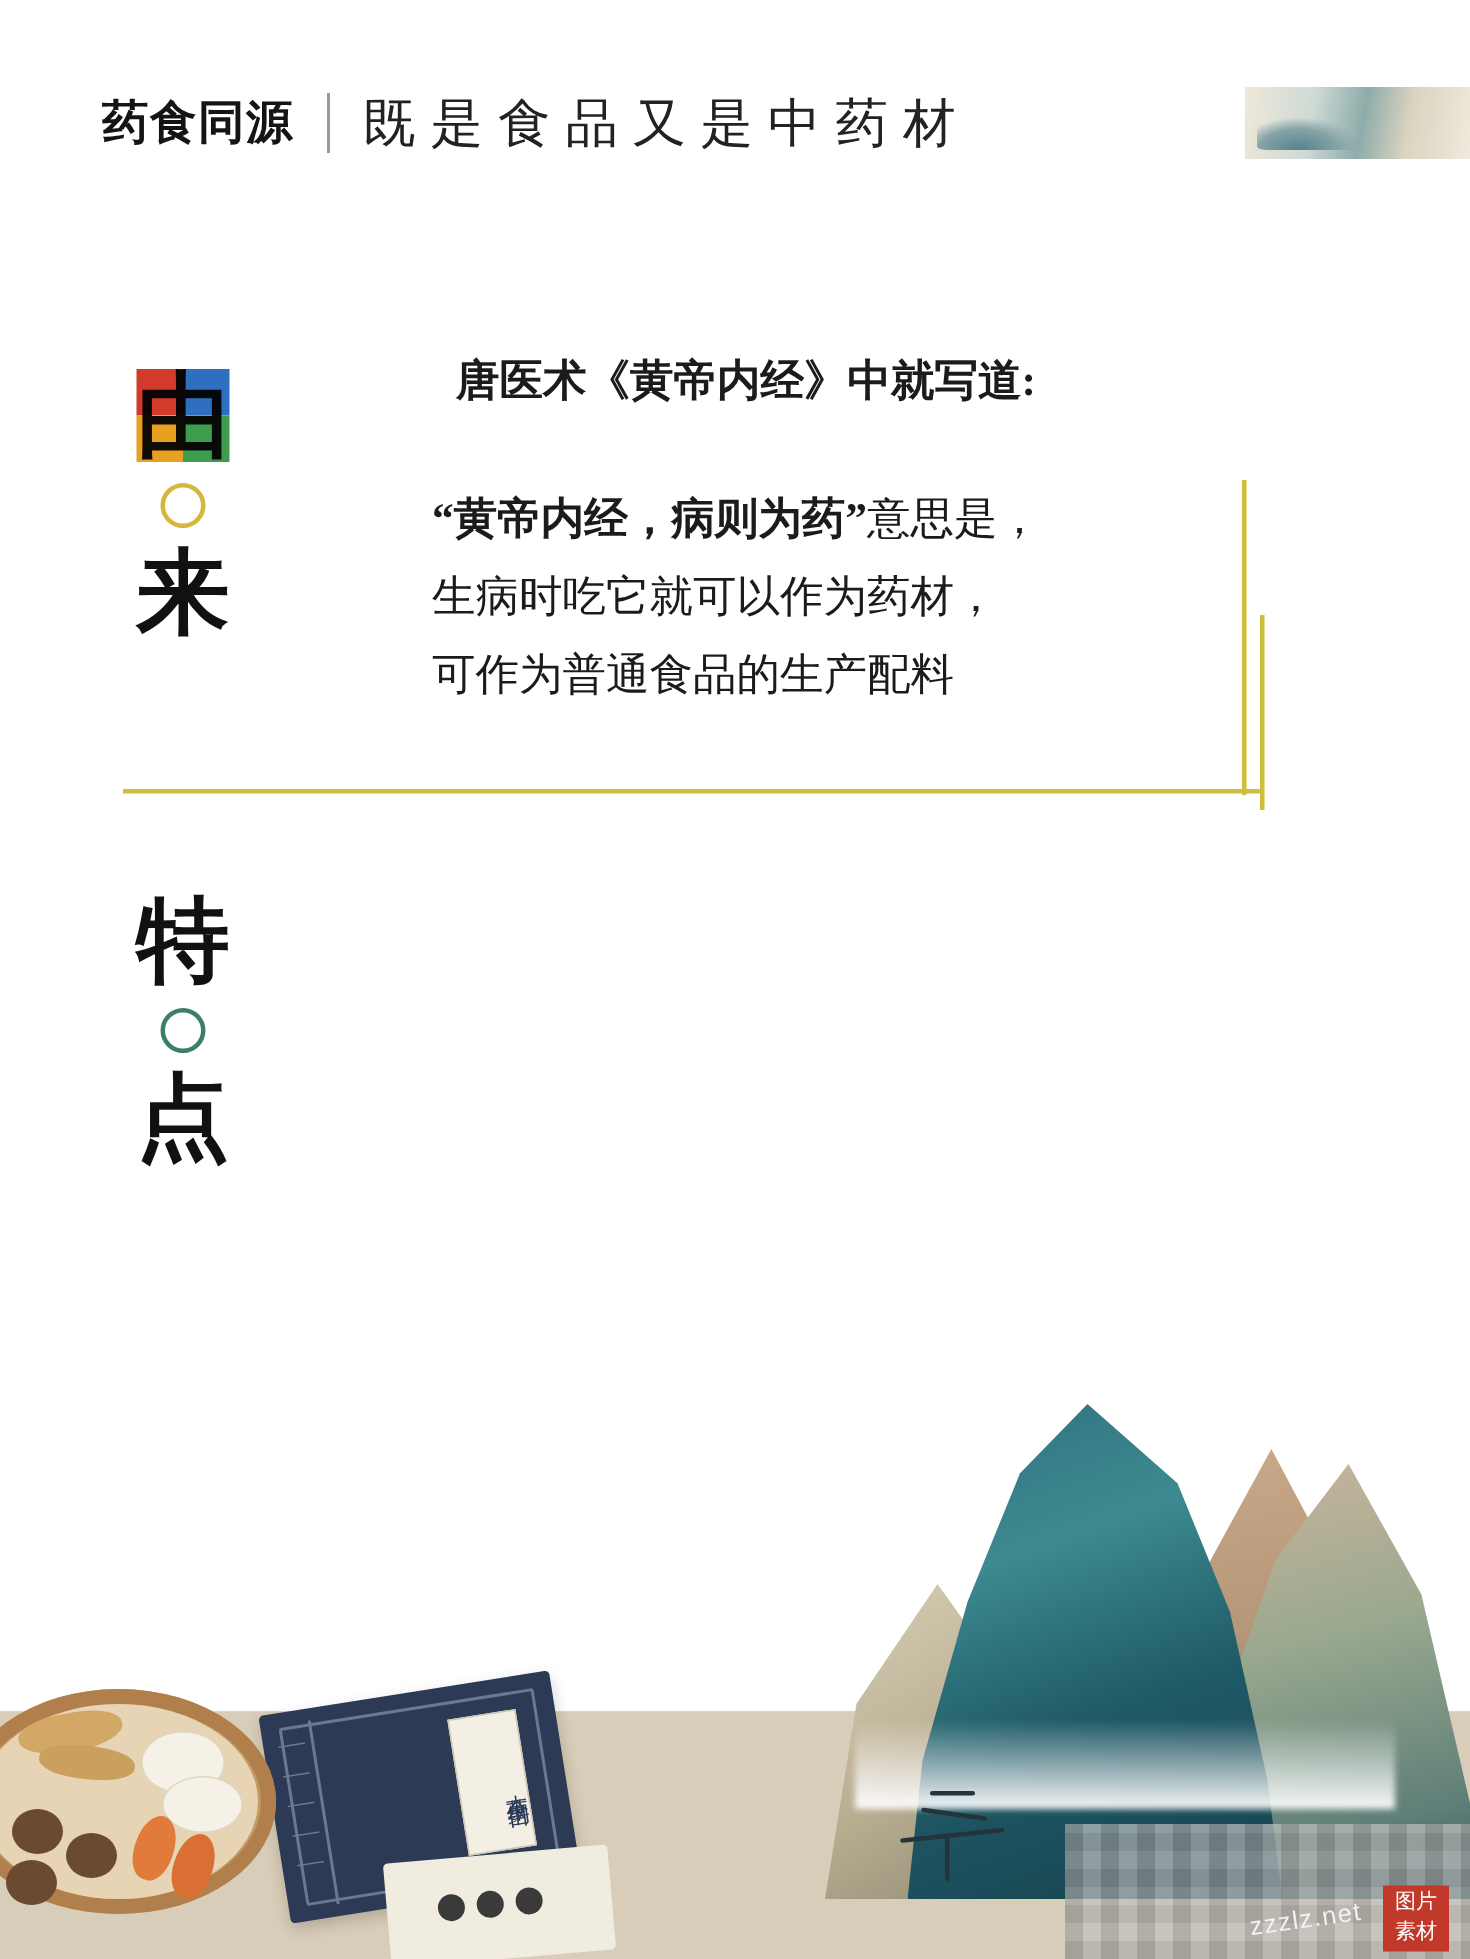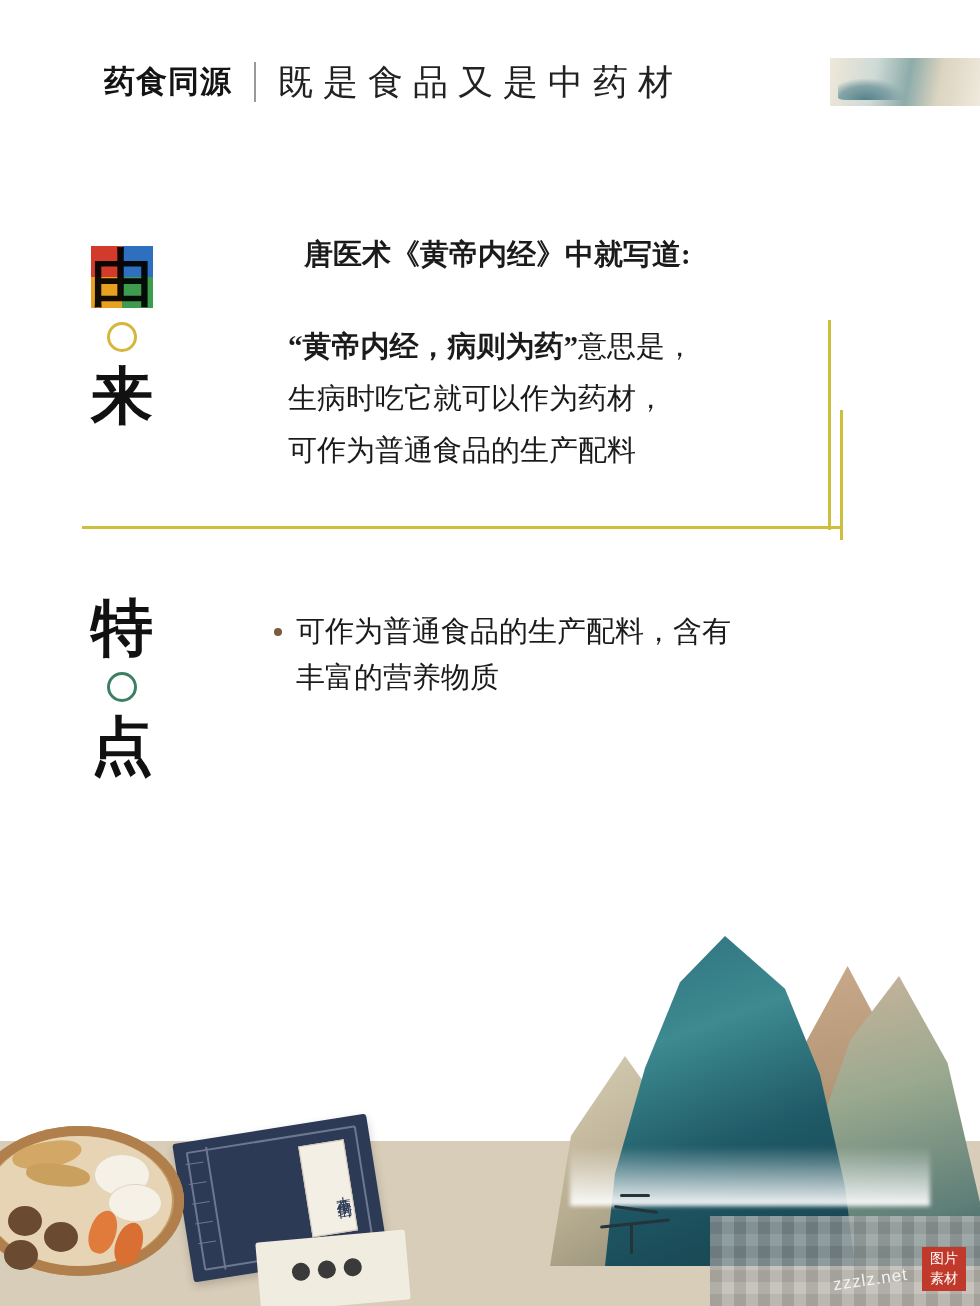--- a/index.html
+++ b/index.html
@@ -18,21 +18,20 @@
 
   
   .header {
     position: absolute;
     top: 52px;
     left: 68px;
     right: 0;
     height: 60px;
     display: flex;
     align-items: center;
-    margin-left: 36px;
   }
   .header-title {
     font-size: 31px;
     font-weight: bold;
     letter-spacing: 1px;
     color: #141414;
     font-family: "Liberation Sans", sans-serif;
     white-space: nowrap;
   }
   .header-divider {
@@ -422,21 +421,21 @@
     bottom: 16px;
     font-size: 17px;
     color: #f2f2f2;
     transform: rotate(-8deg);
     font-family: "Liberation Sans", sans-serif;
     letter-spacing: 1px;
   }
   .wm-stamp {
     position: absolute;
     right: 14px;
-    bottom: 15px;
+    bottom: 5px;
     width: 44px;
     height: 44px;
     background: #c0392b;
     color: #fff;
     font-size: 14px;
     line-height: 20px;
     text-align: center;
     padding: 2px;
     box-sizing: border-box;
     font-family: "Liberation Serif", serif;
@@ -484,24 +483,20 @@
 
 <div class="section-feature">
 
   <div class="vert-label" style="left:62px; top:0px;">
     <span class="vert-char">特</span>
     <span class="vert-mark green"></span>
     <span class="vert-char">点</span>
   </div>
 
   <ul class="feature-list">
-    <li>
-      <span>可作为普通食品的生产配料，含有</span><br>
-      <span>丰富的营养物质</span>
-    </li>
   </ul>
 </div>
 
 <div class="illustration">
 
   <div class="table-edge"></div>
   <div class="table-top"></div>
 
   <div class="mountain">
     <div class="peak peak-far"></div>

